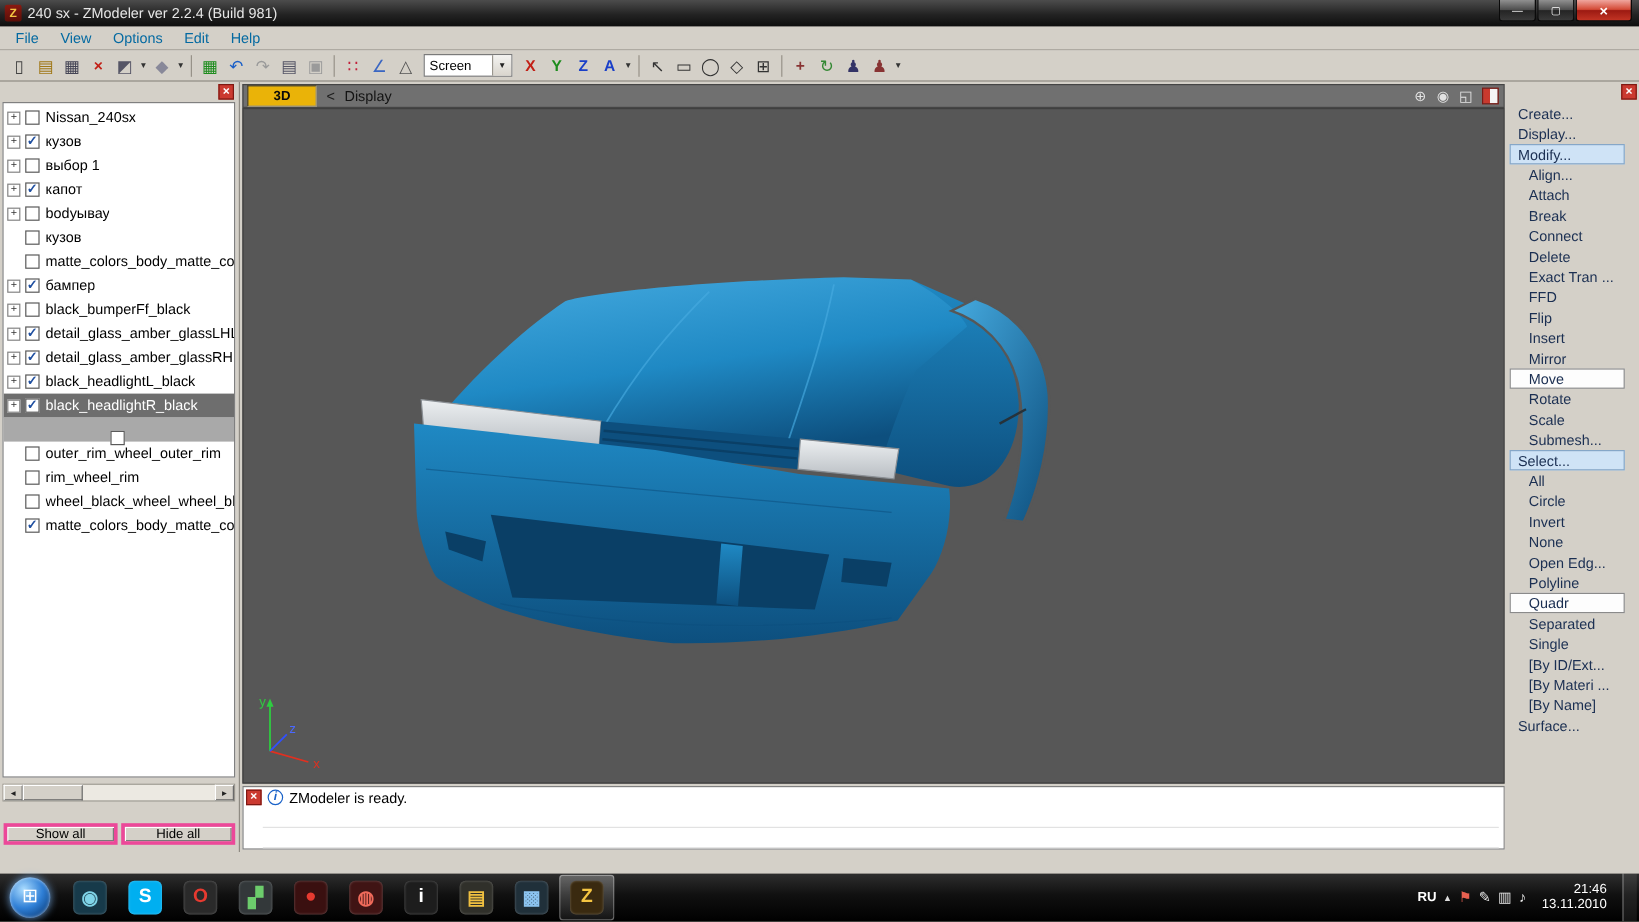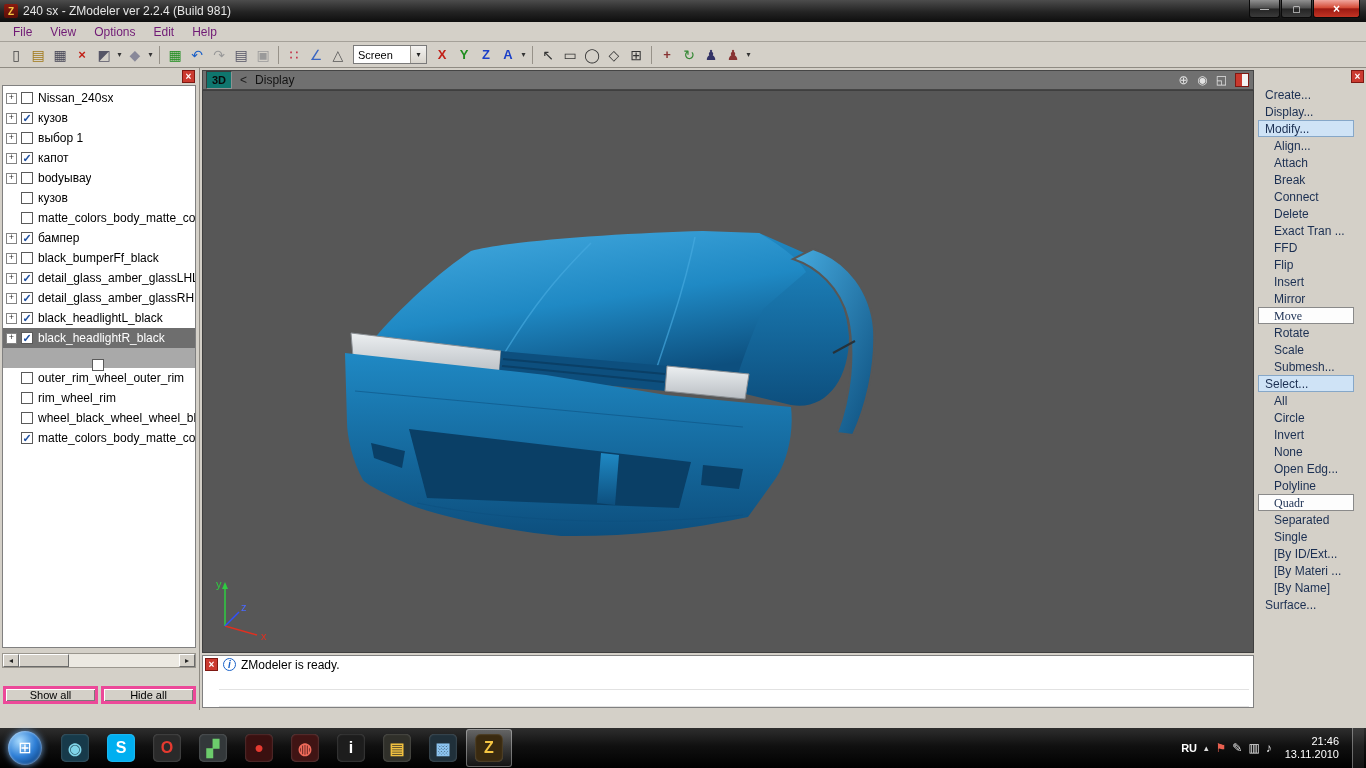--- a/index.html
+++ b/index.html
@@ -15,21 +15,21 @@
   .app-icon{width:14px;height:14px;margin:0 5px 0 4px;background:linear-gradient(#8a1a10,#5a0e08);
     color:#f5c542;font-size:10px;font-weight:bold;display:flex;align-items:center;justify-content:center;border-radius:2px;}
   .cap-btns{position:absolute;right:6px;top:0;display:flex;}
   .cap{width:29px;height:17px;margin-left:1px;border:1px solid #0a0a0a;border-top:none;
     border-radius:0 0 3px 3px;background:linear-gradient(#909090,#4d4d4d 48%,#242424 52%,#3a3a3a);
     color:#fff;display:flex;align-items:center;justify-content:center;font-size:9px;}
   .cap.close{width:45px;background:linear-gradient(#f0a69e,#d44a36 46%,#9c1a12 52%,#c23424);font-size:12px;font-weight:bold;}
 
   
   .menubar{position:absolute;left:0;top:22px;width:100%;height:20px;background:var(--panel-bg);
-    border-bottom:1px solid #a5a199;display:flex;align-items:center;font-size:12px;color:#701a75;padding-left:4px;box-sizing:border-box;z-index:29;}
+    border-bottom:1px solid #a5a199;display:flex;align-items:center;font-size:12px;color:#0369a1;padding-left:4px;box-sizing:border-box;z-index:29;}
   .menu-item{padding:2px 9px;}
   .toolbar{position:absolute;left:0;top:42px;width:100%;height:26px;background:var(--panel-bg);
     border-bottom:1px solid #8f8b83;display:flex;align-items:center;padding-left:5px;box-sizing:border-box;z-index:29;}
   .tb-btn{width:22px;height:20px;display:flex;align-items:center;justify-content:center;font-size:14px;}
   .tb-btn.bold{font-weight:bold;font-size:13px;}
   .tb-dd{width:9px;font-size:8px;color:#333;display:flex;align-items:center;justify-content:center;}
   .tb-sep{width:1px;height:18px;background:#979289;margin:0 4px;}
   .tb-combo{width:72px;height:17px;background:#fff;border:1px solid #7a7a7a;margin:0 4px;
     display:flex;align-items:center;font-size:11px;color:#000;}
   .tb-combo-text{flex:1;padding-left:4px;}
@@ -61,21 +61,21 @@
     font-size:8px;display:flex;align-items:center;justify-content:center;color:#222;flex:none;}
   .sb-thumb{width:48px;background:var(--panel-bg);border:1px solid;border-color:#fff #6a6a6a #6a6a6a #fff;flex:none;}
   .hscroll .spacer{flex:1;}
   .panel-btns{position:absolute;left:3px;right:3px;bottom:6px;display:flex;gap:3px;}
   .btn{flex:1;height:18px;font-size:11px;font-family:"Liberation Sans",sans-serif;background:var(--panel-bg);
     border:3px solid #ec4899;box-shadow:inset 1px 1px 0 #fff,inset -1px -1px 0 #7a7a7a;color:#000;padding:0;}
 
   
   .vp-header{position:absolute;left:202px;top:70px;width:1052px;height:20px;background:#707070;
     border:1px solid #454545;display:flex;align-items:center;font-size:12px;color:#101010;box-sizing:border-box;}
-  .vp-3d{height:16px;margin:0 8px 0 3px;padding:0 5px;background:#0f766e;border:1px solid;
+  .vp-3d{height:16px;margin:0 8px 0 3px;padding:0 21px;background:#eab308;border:1px solid;
     border-color:#3a3a3a #909090 #909090 #3a3a3a;font-size:11px;font-weight:bold;color:#0a0a0a;
     display:flex;align-items:center;}
   .vp-back{margin-right:8px;color:#1c1c1c;}
   .vp-name{color:#131313;}
   .vp-tools{margin-left:auto;display:flex;align-items:center;gap:4px;color:#e2e2e2;}
   .vp-tool{width:15px;text-align:center;font-size:12px;}
   .vp-red{width:12px;height:12px;margin:0 4px 0 6px;border:1px solid #7e1812;
     background:linear-gradient(90deg,#c9392e 50%,#f4f4f4 50%);}
   .viewport{position:absolute;left:202px;top:90px;width:1052px;height:563px;background:var(--viewport-bg);
     border:1px solid #3f3f3f;box-sizing:border-box;overflow:hidden;}
@@ -96,21 +96,21 @@
   .log-sep{height:16px;border-bottom:1px solid #e2e2e2;margin:0 4px 0 16px;}
 
   
   .right-panel{position:absolute;left:1254px;top:68px;width:112px;height:642px;background:var(--panel-bg);box-sizing:border-box;}
   .right-panel .panel-x{top:2px;right:2px;}
   .cmd-list{position:absolute;left:0;top:18px;right:0;}
   .cmd{height:17px;line-height:17px;font-size:12px;color:#1b2f52;margin:0 12px 0 4px;padding-left:6px;
     border:1px solid transparent;white-space:nowrap;overflow:hidden;box-sizing:border-box;}
   .cmd.lvl1{padding-left:15px;}
   .cmd.active{background:var(--sel-bg);border-color:#86a7c8;}
-  .cmd.selected{background:#fdfdfd;border-color:#8a8a8a;font-family:Liberation Serif, serif;}
+  .cmd.selected{background:#fdfdfd;border-color:#8a8a8a;}
 
   
   .statusbar{position:absolute;left:0;top:710px;width:100%;height:18px;background:var(--panel-bg);
     border-top:1px solid #fff;display:flex;align-items:stretch;box-sizing:border-box;}
   .sb-spacer{flex:1;}
   .sb-mode{background:var(--status-red);color:#fff;font-size:11px;font-weight:bold;padding:2px 8px 0;}
   .sb-auto{background:#000;color:#fff;font-size:11px;font-weight:bold;padding:2px 10px 0;margin-left:2px;}
   .sb-cursor{background:#000;color:#fff;font-size:11px;padding:2px 8px 0;width:196px;margin-left:2px;}
 
   

